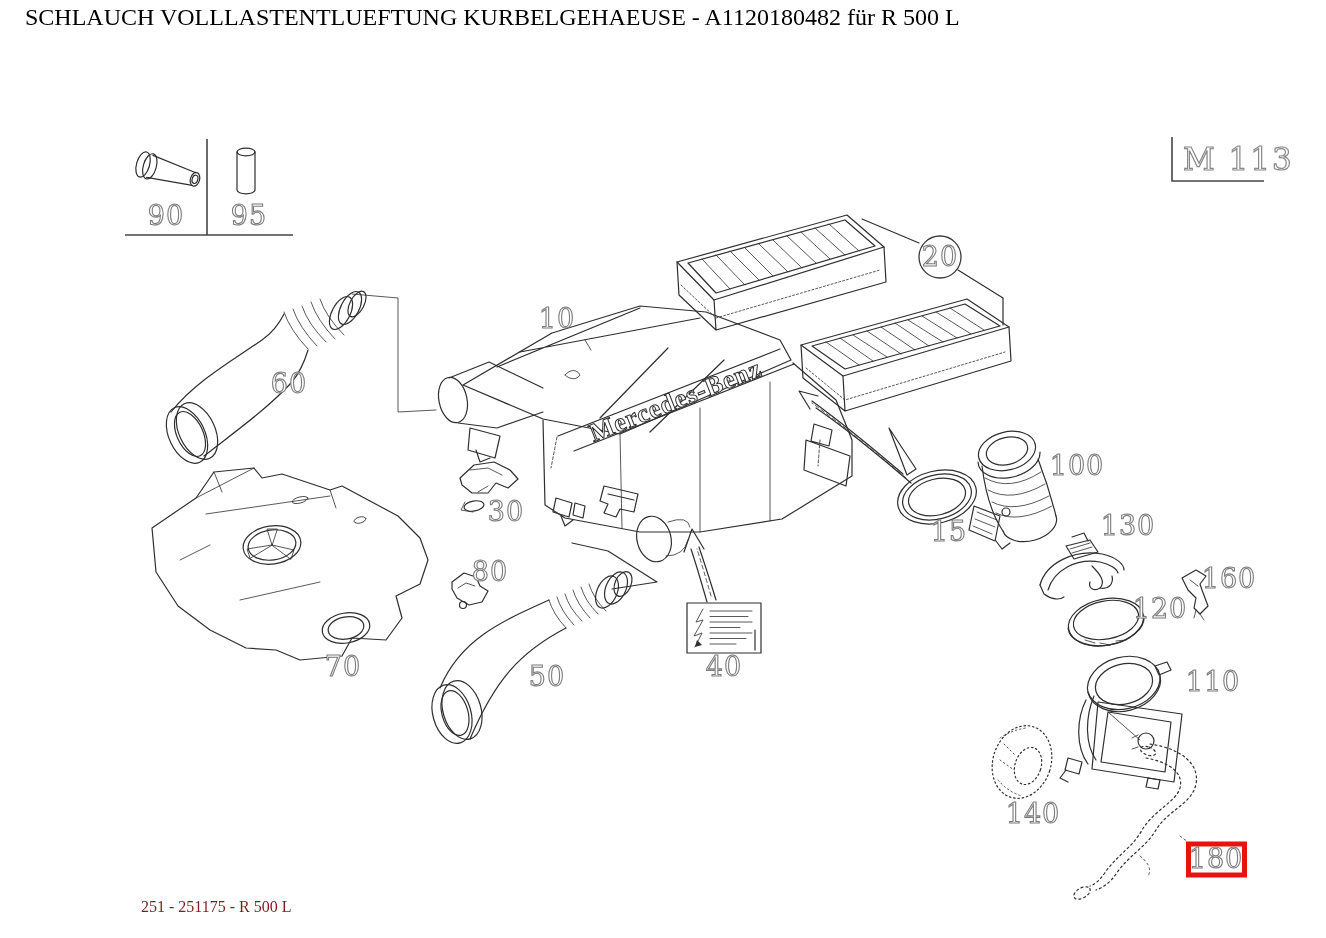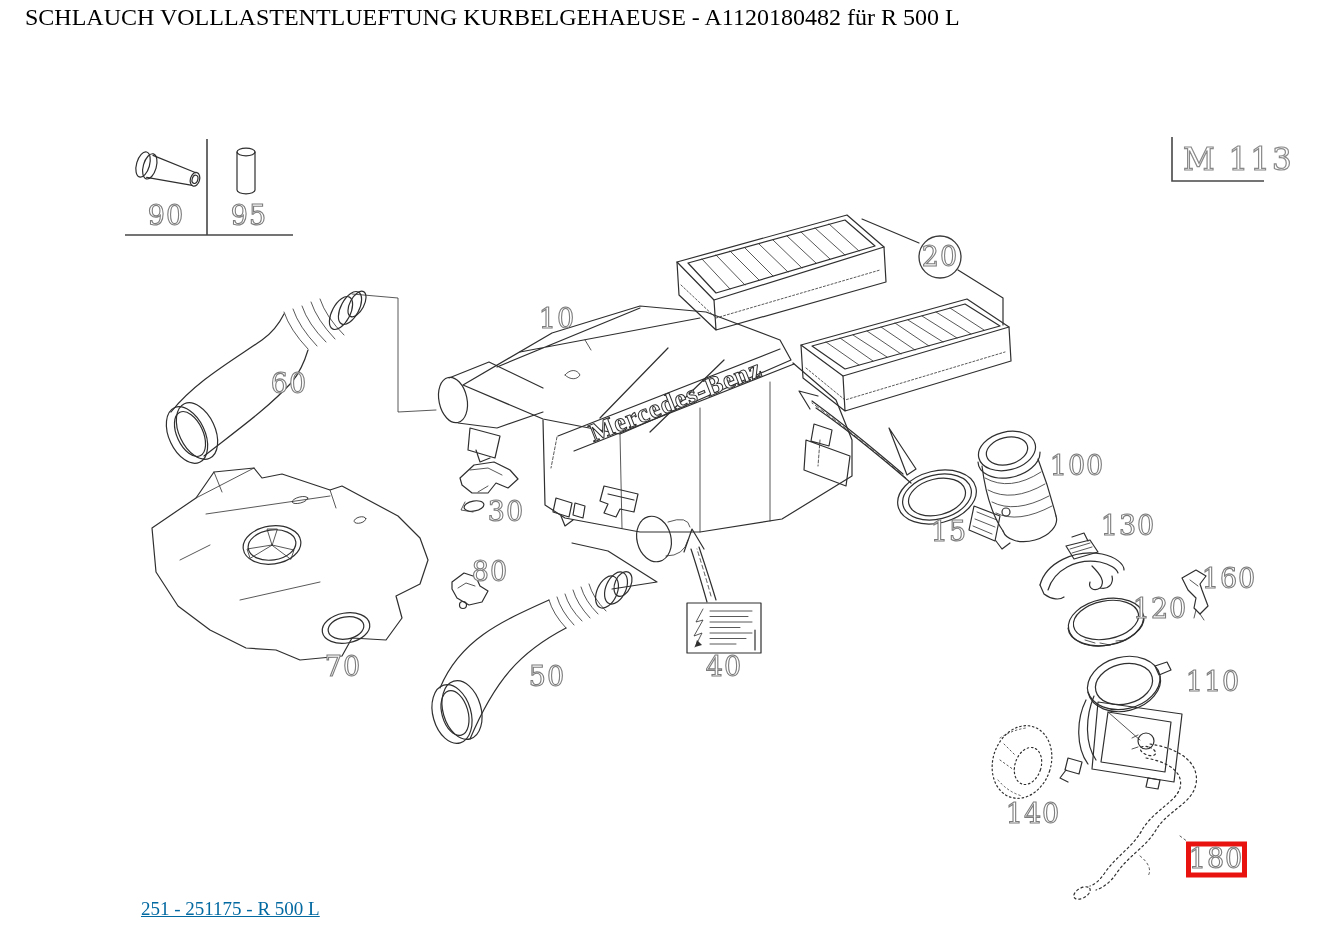--- a/index.html
+++ b/index.html
@@ -1,19 +1,19 @@
 <!DOCTYPE html>
 <html><head>
 <meta charset="utf-8">
 <style>
   html,body{margin:0;padding:0;background:#fff;}
   .stage{position:relative;width:1310px;height:938px;background:#fff;overflow:hidden;
          font-family:"Liberation Serif", serif;}
   .title{position:absolute;left:25px;top:4px;font-size:24px;color:#000;white-space:nowrap;}
-  .footer{position:absolute;left:141px;top:898px;font-size:19px;color:#0369a1;white-space:nowrap;text-decoration:underline;}
+  .footer{position:absolute;left:141px;top:898px;font-size:16px;color:#7f1d1d;white-space:nowrap;}
   svg{position:absolute;left:0;top:0;}
   
   .art{stroke:#2f2f2f;stroke-width:1.2;fill:none;stroke-linecap:round;stroke-linejoin:round;}
   .thin{stroke-width:0.8;}
   .frame-line{stroke:#474747;stroke-width:1.6;fill:none;}
   .callout{font-family:"DejaVu Serif", serif;font-size:27px;fill:#ffffff;stroke:#7d7d7d;
            stroke-width:1.1px;text-anchor:middle;letter-spacing:1px;}
   .callout-big{font-family:"DejaVu Serif", serif;font-size:31px;fill:#ffffff;stroke:#8a8a8a;
            stroke-width:1.2px;letter-spacing:2px;}
   .brand{font-family:"Liberation Serif", serif;font-weight:bold;font-size:26px;

